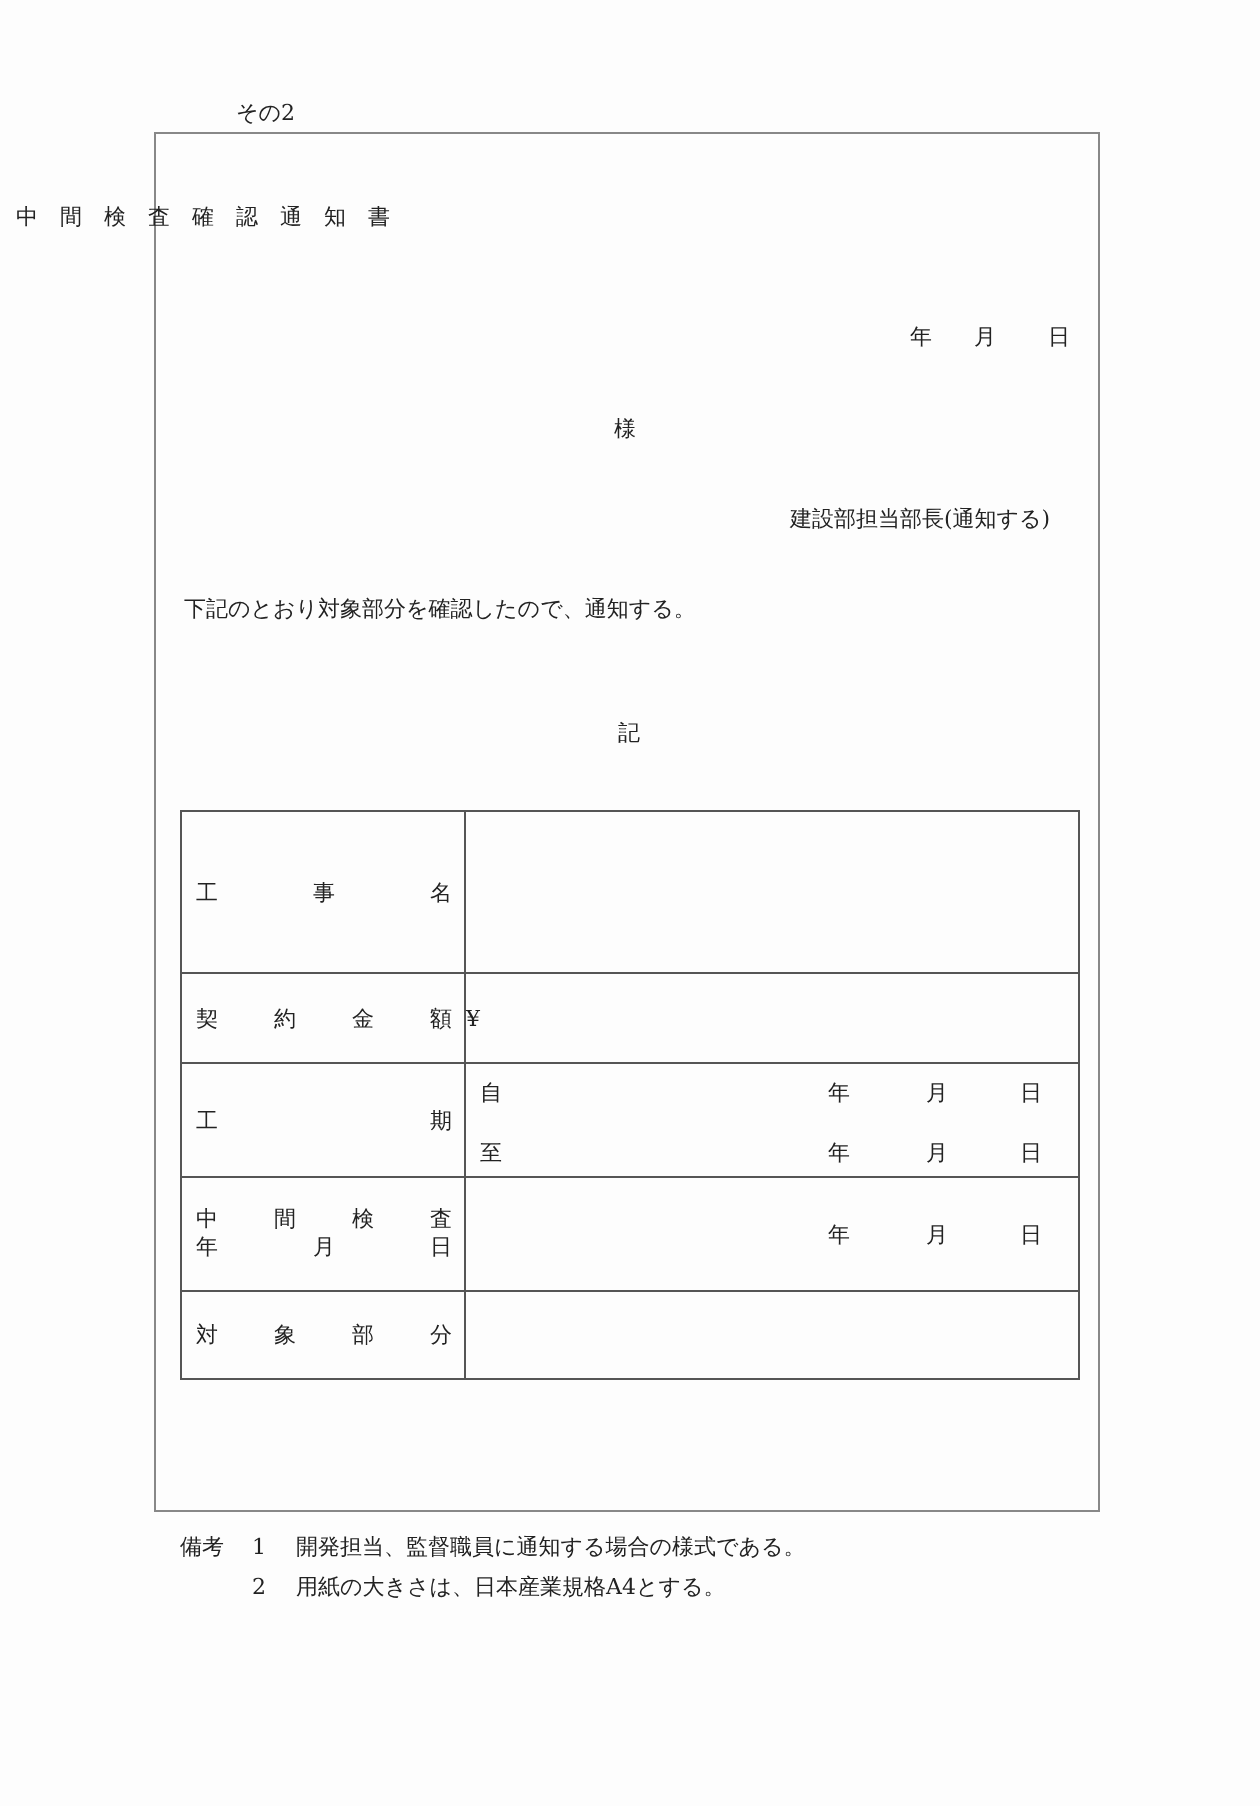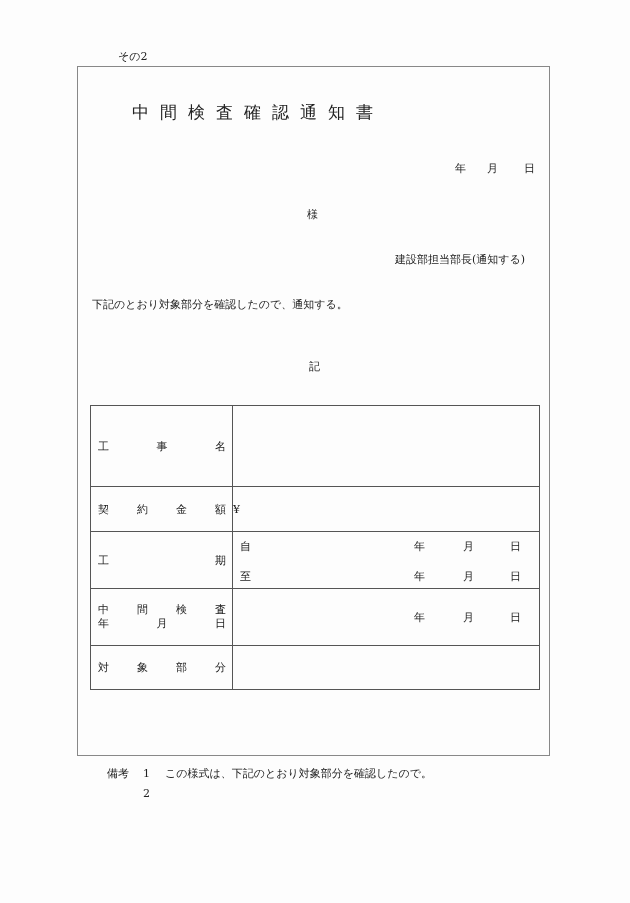--- a/index.html
+++ b/index.html
@@ -1,20 +1,20 @@
 <!DOCTYPE html>
 <html><head>
 <meta charset="utf-8">
 <style>
   html, body { margin: 0; padding: 0; background: #fdfdfd; }
   body { width: 630px; height: 903px; position: relative; font-family: "DejaVu Serif", "Liberation Serif", serif; color: #222; font-size: 11px; }
   .abs { position: absolute; }
   #label { left: 90px; top: 49px; font-size: 11px; margin-left: 28px; }
   #frame { left: 77px; top: 66px; width: 473px; height: 690px; border: 1px solid #888; box-sizing: border-box; }
-  #title { left: 0; width: 508px; top: 101px; text-align: center; font-size: 17px; letter-spacing: 11px; padding-left: 8px; box-sizing: border-box; }
+  #title { left: 0; width: 508px; top: 101px; text-align: left; font-size: 11px; letter-spacing: 11px; padding-left: 8px; box-sizing: border-box; }
   .date3 { display: flex; }
   .date3 span { display: inline-block; }
   #hdr-date { top: 161px; left: 455px; width: 80px; }
   #hdr-date span:nth-child(1) { width: 32px; }
   #hdr-date span:nth-child(2) { width: 37px; }
   #recipient { left: 307px; top: 207px; }
   #issuer { left: 395px; top: 252px; }
   #body-text { left: 92px; top: 297px; }
   #ki { left: 309px; top: 359px; }
 
@@ -30,21 +30,21 @@
   .valcell { position: relative; }
   .yen { padding-left: 7px; }
   .pline { position: absolute; left: 7px; }
   .pdate { position: absolute; left: 181px; display: flex; }
   .pdate span:nth-child(1) { width: 49px; }
   .pdate span:nth-child(2) { width: 47px; }
   .insp-lbl { line-height: 14px; }
 
   #notes { left: 90px; top: 764px; line-height: 20px; }
   #notes .nrow { display: flex; }
-  #notes .nh { width: 36px; margin-left: 17px; }
+  #notes .nh { width: 36px; }
   #notes .nn { width: 22px; }
 </style>
 </head>
 <body>
 
 <div id="label" class="abs">その2</div>
 
 <div id="frame" class="abs"></div>
 
 <div id="title" class="abs">中間検査確認通知書</div>
@@ -138,19 +138,20 @@
     </td>
     <td class="valcell"></td>
   </tr>
 </tbody>
   </table>
 
 <div id="notes" class="abs">
   <div class="nrow">
     <span class="nh">備考</span>
     <span class="nn">1</span>
-    <span>この様式は、下記のとおり対象部分を確認したので。</span>
+    <span>開発担当、監督職員に通知する場合の様式である。</span>
   </div>
   <div class="nrow">
     <span class="nh"></span>
     <span class="nn">2</span>
+    <span>用紙の大きさは、日本産業規格A4とする。</span>
   </div>
 </div>
 
 </body></html>

